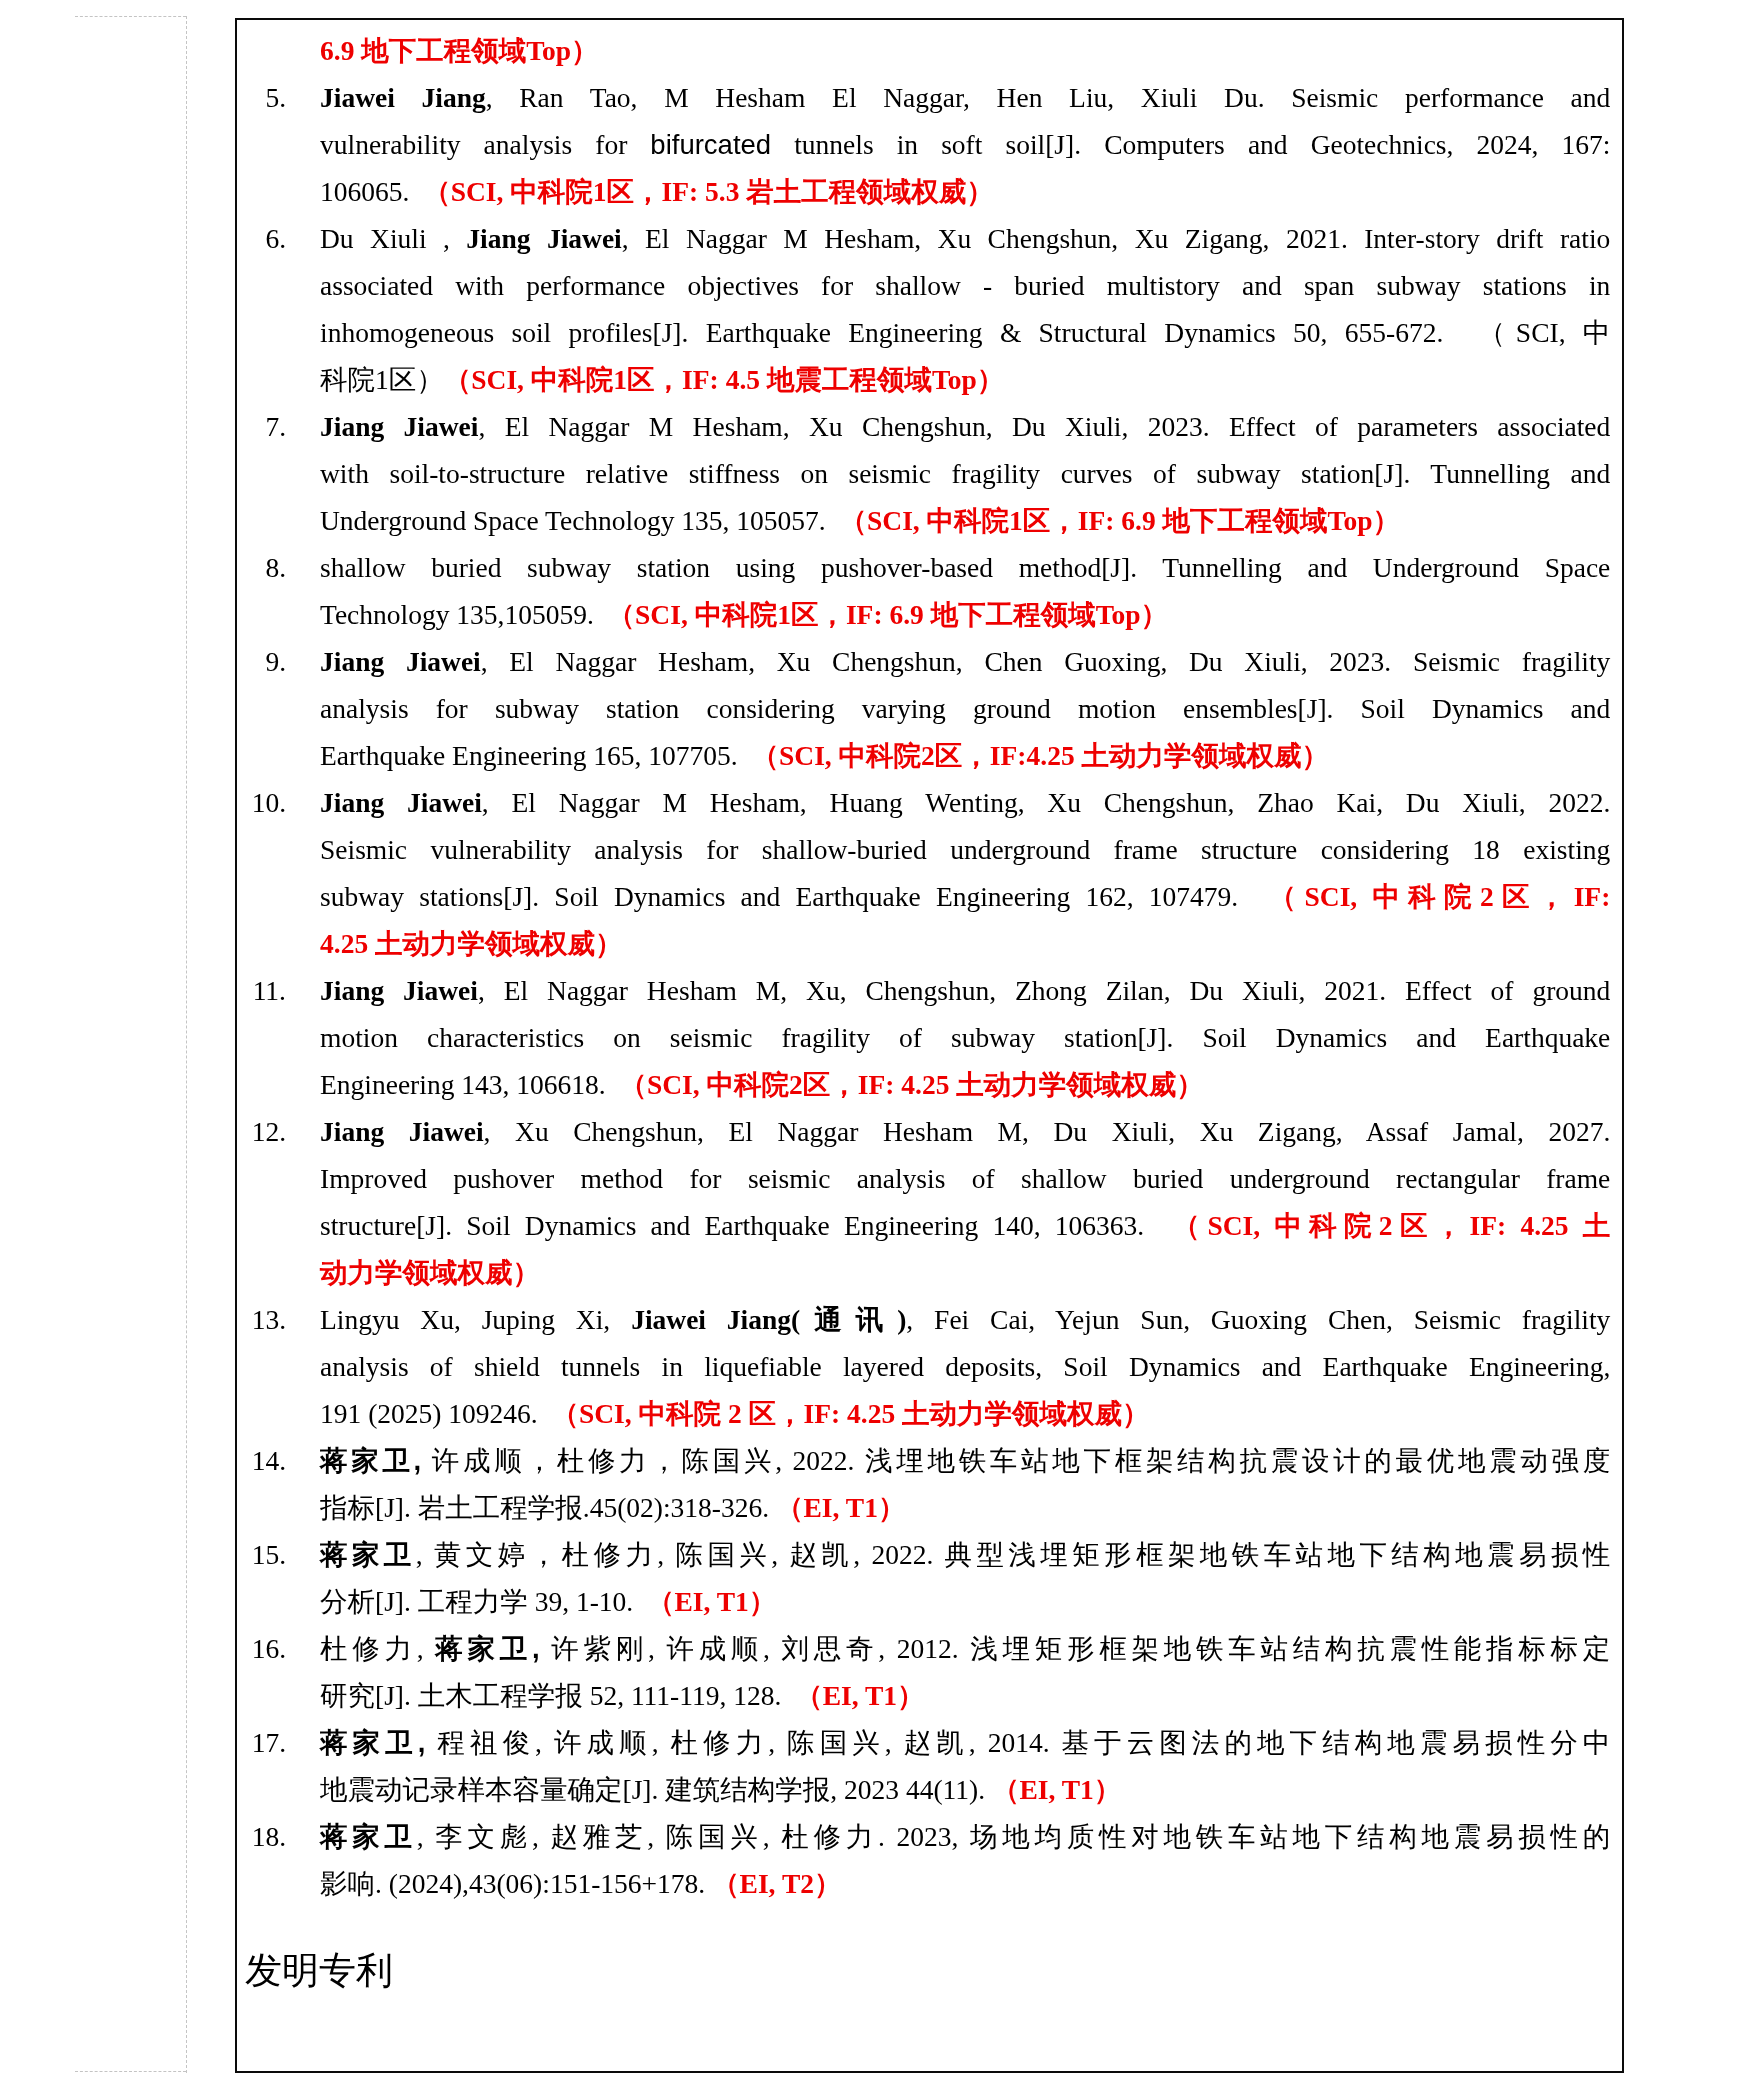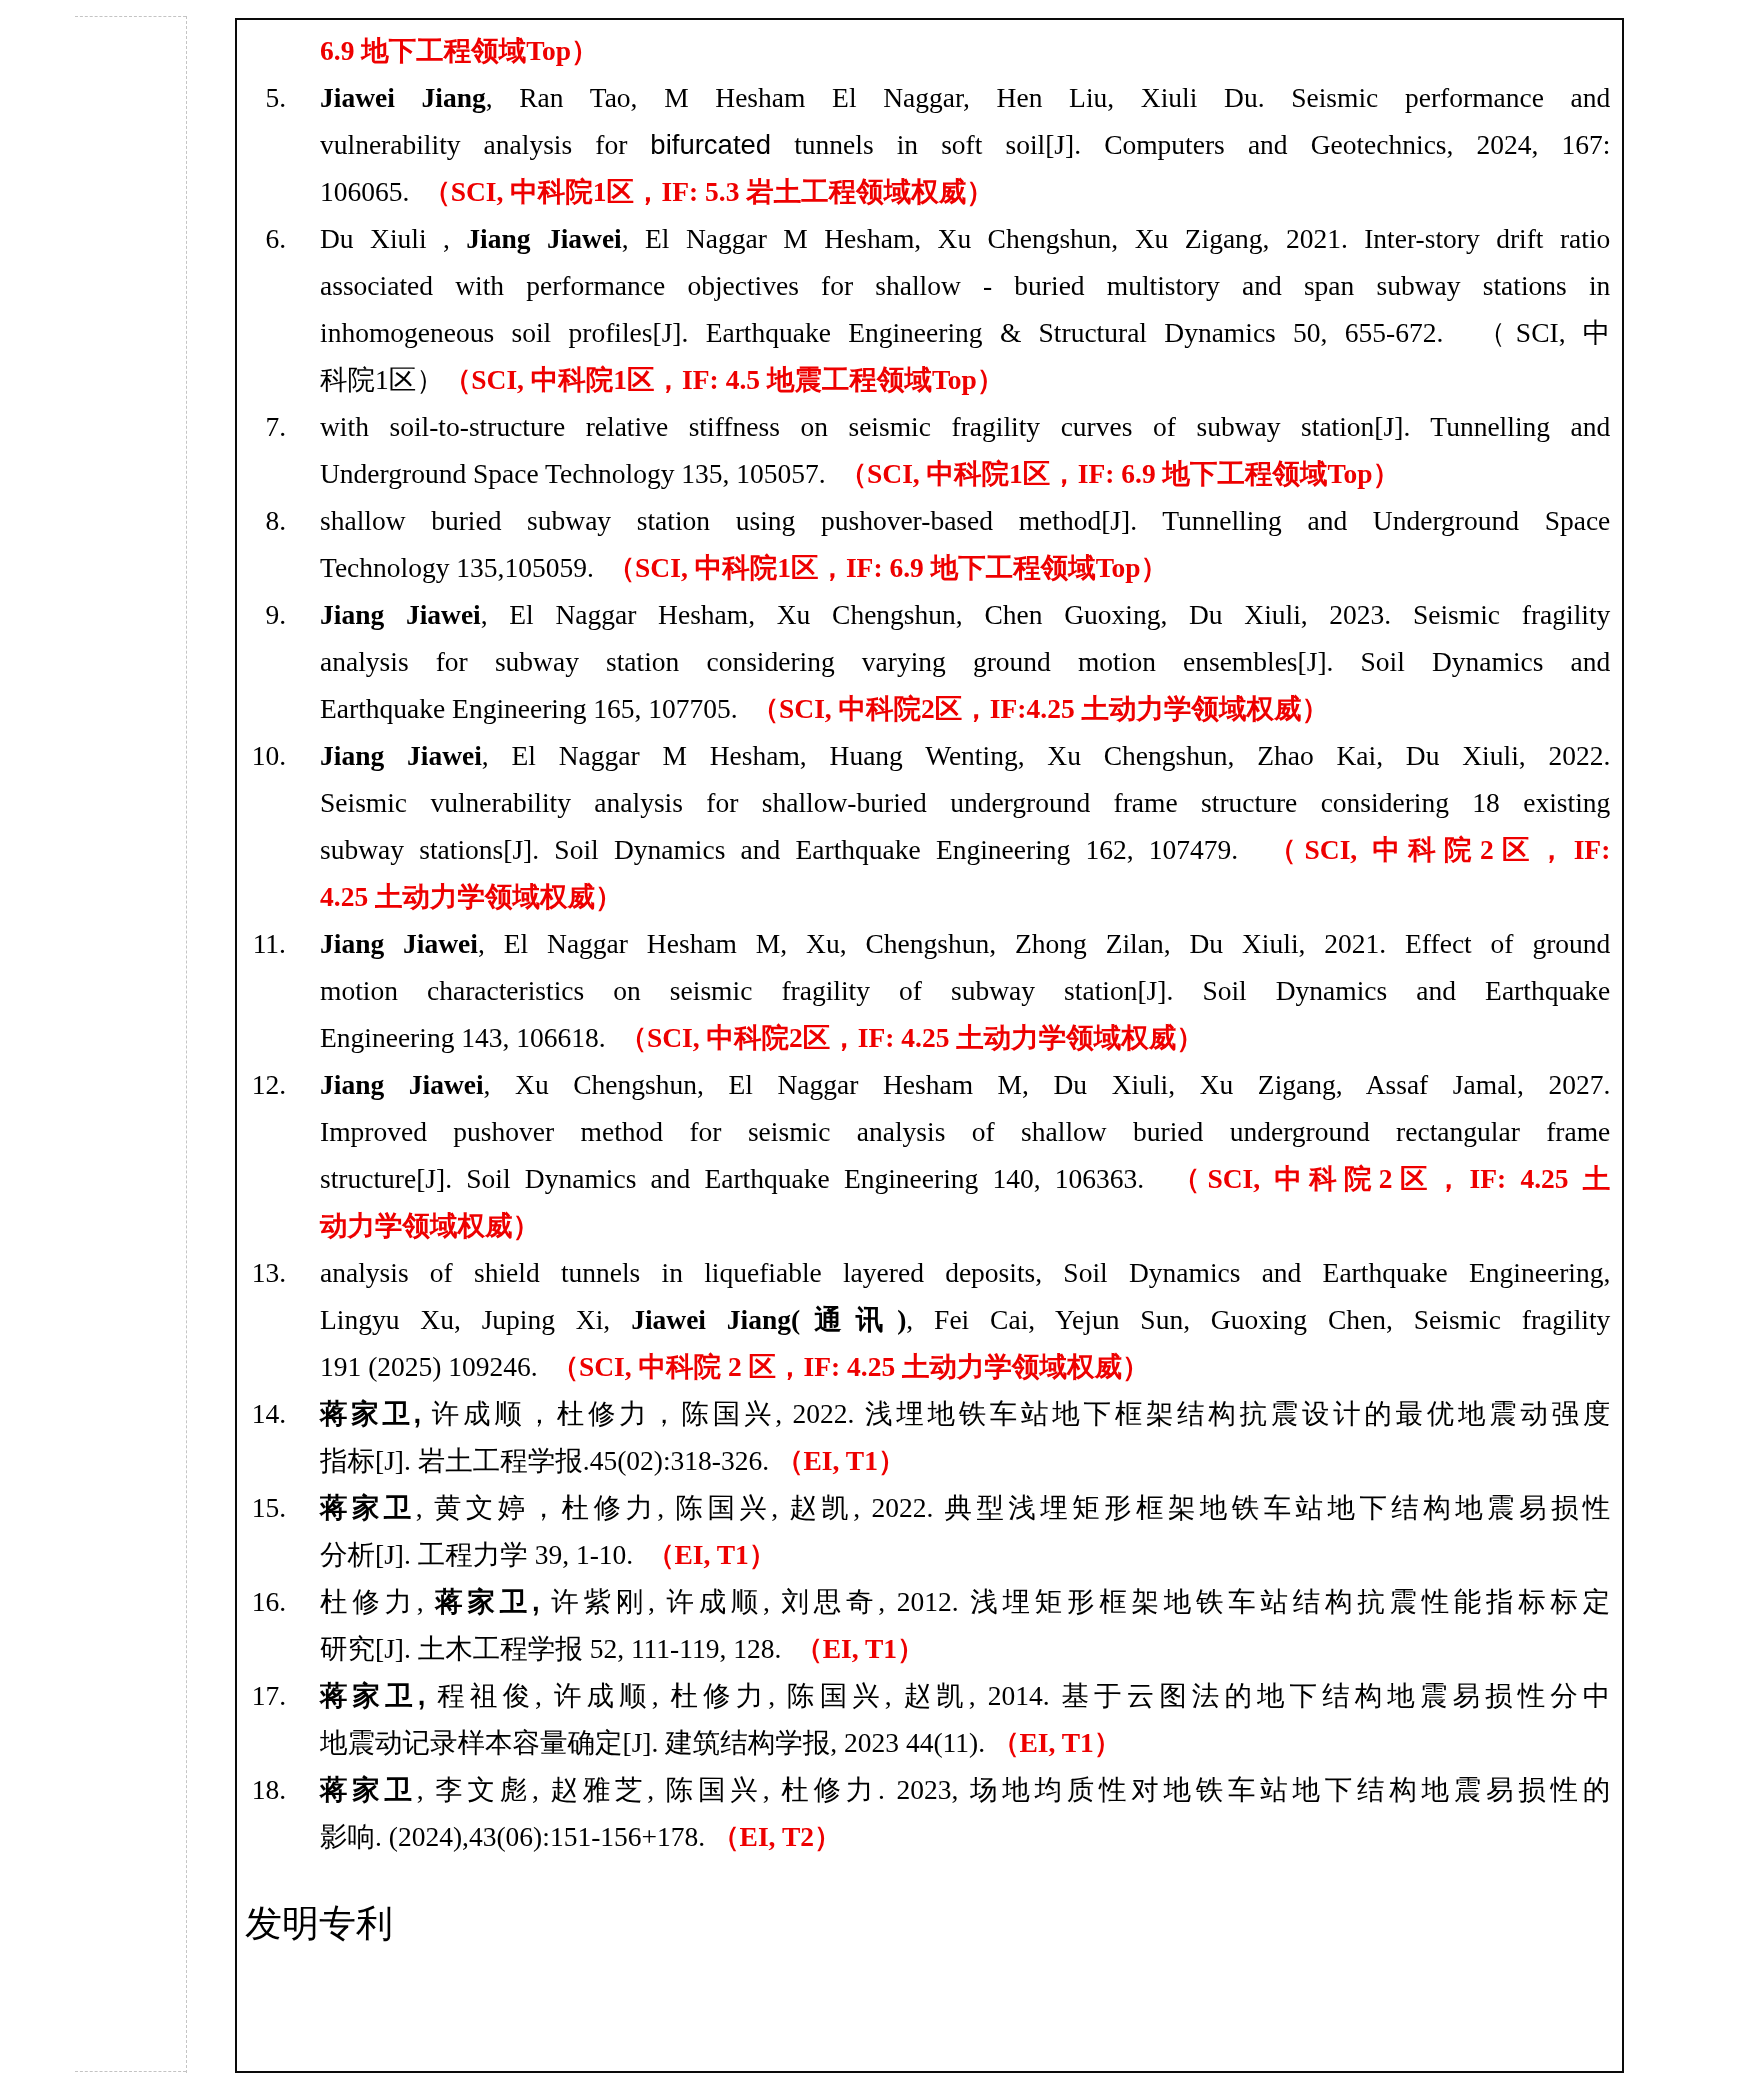--- a/index.html
+++ b/index.html
@@ -81,20 +81,21 @@
         </div>
         <div class="item">
           <span class="num">6.</span>
           <div class="line"><span class="s-n">Du Xiuli , </span><span class="s-b">Jiang Jiawei</span><span class="s-n">, El Naggar M Hesham, Xu Chengshun, Xu Zigang, 2021. Inter-story drift ratio</span></div>
           <div class="line"><span class="s-n">associated with performance objectives for shallow - buried multistory and span subway stations in</span></div>
           <div class="line"><span class="s-n">inhomogeneous soil profiles[J]. Earthquake Engineering &amp; Structural Dynamics 50, 655-672.&nbsp; （SCI, 中</span></div>
           <div class="line last"><span class="s-n">科院1区）</span><span class="s-r">（SCI, 中科院1区，IF: 4.5 地震工程领域Top）</span></div>
         </div>
         <div class="item">
           <span class="num">7.</span>
+          <div class="line"><span class="s-b">Jiang Jiawei</span><span class="s-n">, El Naggar M Hesham, Xu Chengshun, Du Xiuli, 2023. Effect of parameters associated</span></div>
           <div class="line"><span class="s-n">with soil-to-structure relative stiffness on seismic fragility curves of subway station[J]. Tunnelling and</span></div>
           <div class="line last"><span class="s-n">Underground Space Technology 135, 105057.&nbsp; </span><span class="s-r">（SCI, 中科院1区，IF: 6.9 地下工程领域Top）</span></div>
         </div>
         <div class="item">
           <span class="num">8.</span>
           <div class="line"><span class="s-n">shallow buried subway station using pushover-based method[J]. Tunnelling and Underground Space</span></div>
           <div class="line last"><span class="s-n">Technology 135,105059.&nbsp; </span><span class="s-r">（SCI, 中科院1区，IF: 6.9 地下工程领域Top）</span></div>
         </div>
         <div class="item">
           <span class="num">9.</span>
@@ -117,22 +118,22 @@
         </div>
         <div class="item">
           <span class="num">12.</span>
           <div class="line"><span class="s-b">Jiang Jiawei</span><span class="s-n">, Xu Chengshun, El Naggar Hesham M, Du Xiuli, Xu Zigang, Assaf Jamal, 2027.</span></div>
           <div class="line"><span class="s-n">Improved pushover method for seismic analysis of shallow buried underground rectangular frame</span></div>
           <div class="line"><span class="s-n">structure[J]. Soil Dynamics and Earthquake Engineering 140, 106363.&nbsp; </span><span class="s-r">（SCI, 中科院2区，IF: 4.25 土</span></div>
           <div class="line last"><span class="s-r">动力学领域权威）</span></div>
         </div>
         <div class="item">
           <span class="num">13.</span>
+          <div class="line"><span class="s-n">Lingyu Xu, Juping Xi, </span><span class="s-b">Jiawei Jiang(</span><span class="s-k">通讯</span><span class="s-b">)</span><span class="s-n">, Fei Cai, Yejun Sun, Guoxing Chen, Seismic fragility</span></div>
           <div class="line"><span class="s-n">analysis of shield tunnels in liquefiable layered deposits, Soil Dynamics and Earthquake Engineering,</span></div>
-          <div class="line"><span class="s-n">Lingyu Xu, Juping Xi, </span><span class="s-b">Jiawei Jiang(</span><span class="s-k">通讯</span><span class="s-b">)</span><span class="s-n">, Fei Cai, Yejun Sun, Guoxing Chen, Seismic fragility</span></div>
           <div class="line last"><span class="s-n">191 (2025) 109246.&nbsp; </span><span class="s-r">（SCI, 中科院 2 区，IF: 4.25 土动力学领域权威）</span></div>
         </div>
         <div class="item">
           <span class="num">14.</span>
           <div class="line"><span class="s-k">蒋家卫,</span><span class="s-n"> 许成顺，杜修力，陈国兴, 2022. 浅埋地铁车站地下框架结构抗震设计的最优地震动强度</span></div>
           <div class="line last"><span class="s-n">指标[J]. 岩土工程学报.45(02):318-326. </span><span class="s-r">（EI, T1）</span></div>
         </div>
         <div class="item">
           <span class="num">15.</span>
           <div class="line"><span class="s-k">蒋家卫</span><span class="s-n">, 黄文婷，杜修力, 陈国兴, 赵凯, 2022. 典型浅埋矩形框架地铁车站地下结构地震易损性</span></div>

